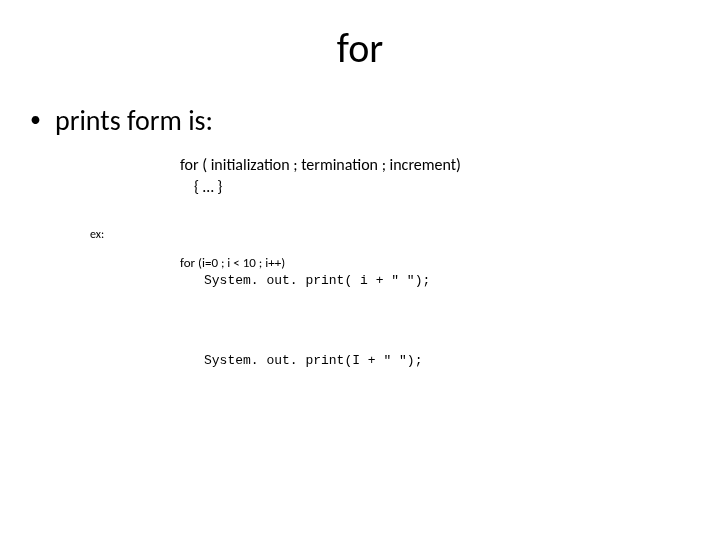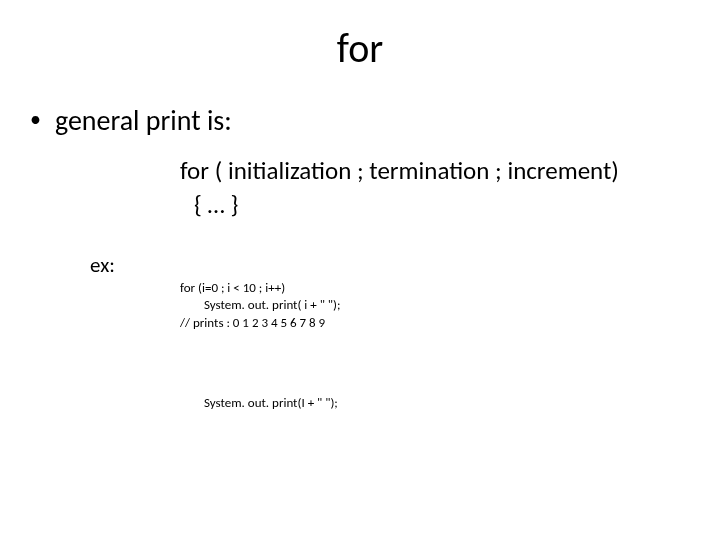--- a/index.html
+++ b/index.html
@@ -30,67 +30,66 @@
       margin-bottom: 16px;
     }
     .bullet {
       margin-right: 14px;
       font-size: 22px;
       line-height: 28px;
       position: relative;
       top: -3px;
     }
     .code-block {
-      font-size: 25px;
+      font-size: 16px;
       line-height: 1.35;
       padding-left: 150px;
       margin-bottom: 30px;
     }
     .ex-row {
       display: flex;
       align-items: flex-start;
       margin-bottom: 36px;
     }
     .ex-label {
-      font-size: 21px;
+      font-size: 12px;
       width: 150px;
       flex-shrink: 0;
       padding-left: 60px;
     }
     .ex-code {
       font-size: 13px;
       line-height: 1.35;
       margin-top: 27px;
     }
-    .indent1 { padding-left: 24px; }
+    .indent1 { padding-left: 24px; font-family: Liberation Mono, monospace; }
     .indent2 { padding-left: 14px; }
   </style>
 </head>
 <body>
 
 <div class="title">for</div>
 
 <div class="content">
 
   <div class="bullet-row">
     <span class="bullet">•</span>
-    <span>general print is:</span>
+    <span>prints form is:</span>
   </div>
 
   <div class="code-block">
     <div>for ( initialization ; termination ; increment)</div>
     <div class="indent2">{  …   }</div>
   </div>
 
   <div class="ex-row">
     <div class="ex-label">ex:</div>
     <div class="ex-code">
       <div>for (i=0 ; i &lt; 10 ; i++)</div>
       <div class="indent1">System. out. print( i + " ");</div>
-      <div>// prints :  0 1 2 3 4 5 6 7 8 9</div>
     </div>
   </div>
 
   <div class="ex-row">
     <div class="ex-label"></div>
     <div class="ex-code">
       <div class="indent1">System. out. print(I + " ");</div>
     </div>
   </div>
 

